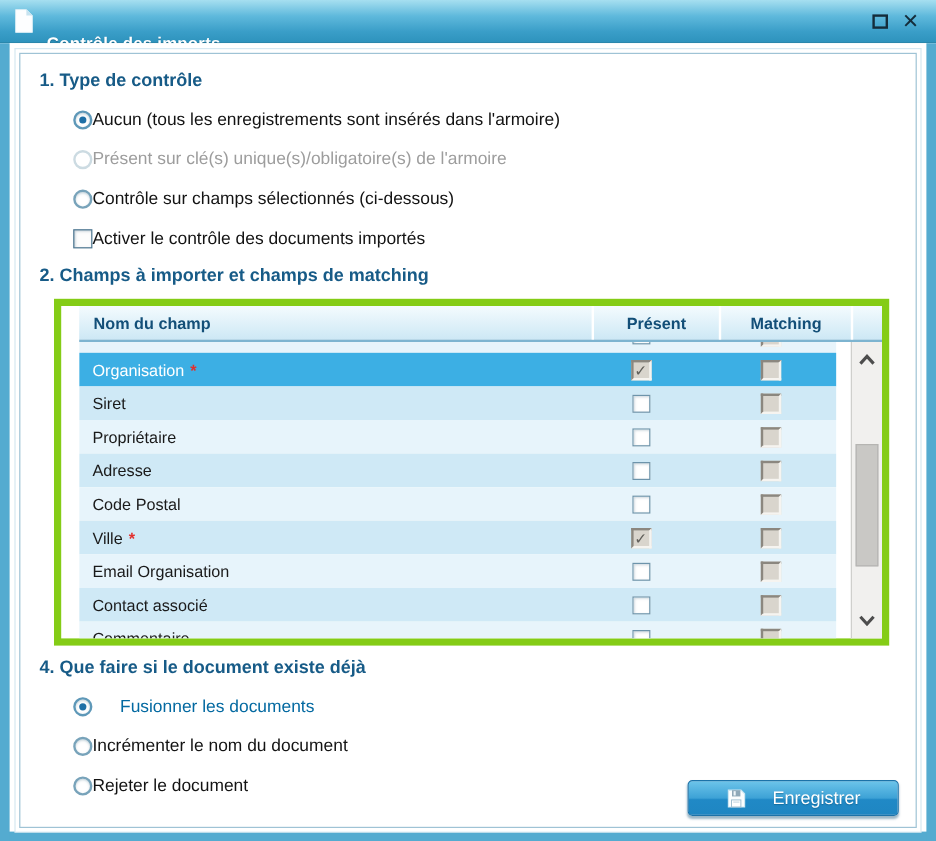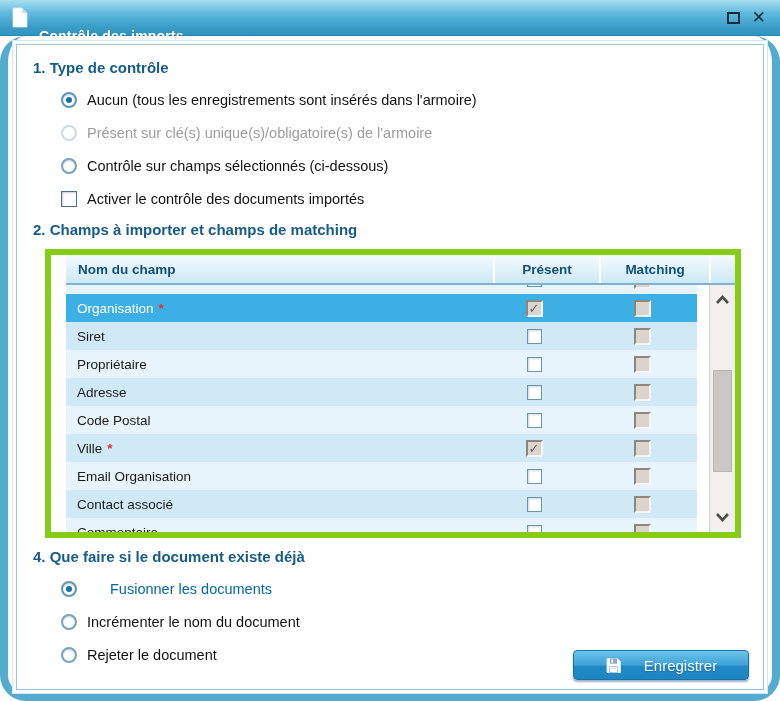--- a/index.html
+++ b/index.html
@@ -20,34 +20,33 @@
   }
   .win-btns { margin-left:auto; display:flex; align-items:center; gap:12px; }
   .btn-max { width:13px; height:12px; border:2px solid #142c3a; display:inline-block; cursor:pointer; }
   .btn-close { color:#142c3a; font-weight:bold; font-size:17px; line-height:1; cursor:pointer; }
 
   
   .body {
     height:665px; background:#fff; position:relative;
     border-left:8px solid #54abd0; border-right:8px solid #54abd0; border-bottom:8px solid #54abd0;
     padding:5px 5px 6px 5px;
-    border-radius:26px;
   }
   .panel {
     height:100%; background:#fff; position:relative;
     border:1px solid #9fc3d5;
     box-shadow:0 0 0 3px #fff, 0 0 0 4px #d6e8f1;
     margin:3px; padding:8px 16px 6px 16px;
   }
 
   
   .sec { color:#175b87; font-size:15px; font-weight:bold; margin:6px 0 11px 0; }
   .sec.mt { margin-top:10px; }
 
-  .opt { display:flex; align-items:center; margin:0 0 8px 28px; gap:10px; height:25px; cursor:pointer; }
+  .opt { display:flex; align-items:center; margin:0 0 8px 28px; height:25px; cursor:pointer; }
   .radio {
     width:16px; height:16px; border-radius:50%; background:#fff; flex:none;
     border:2px solid #78a3ba; box-shadow:inset 0 1px 2px rgba(90,130,150,.35); position:relative;
   }
   .radio.sel { border-color:#5e98b8; }
   .radio.sel::after { content:""; position:absolute; inset:3px; border-radius:50%; background:#1e6fa6; }
   .radio.dis { border-color:#ccdbe2; box-shadow:none; }
   .lbl { font-size:14.5px; color:#131313; }
   .lbl.dis { color:#9d9d9d; }
   .lbl.blue { color:#0369a1;margin-left:23px; }

